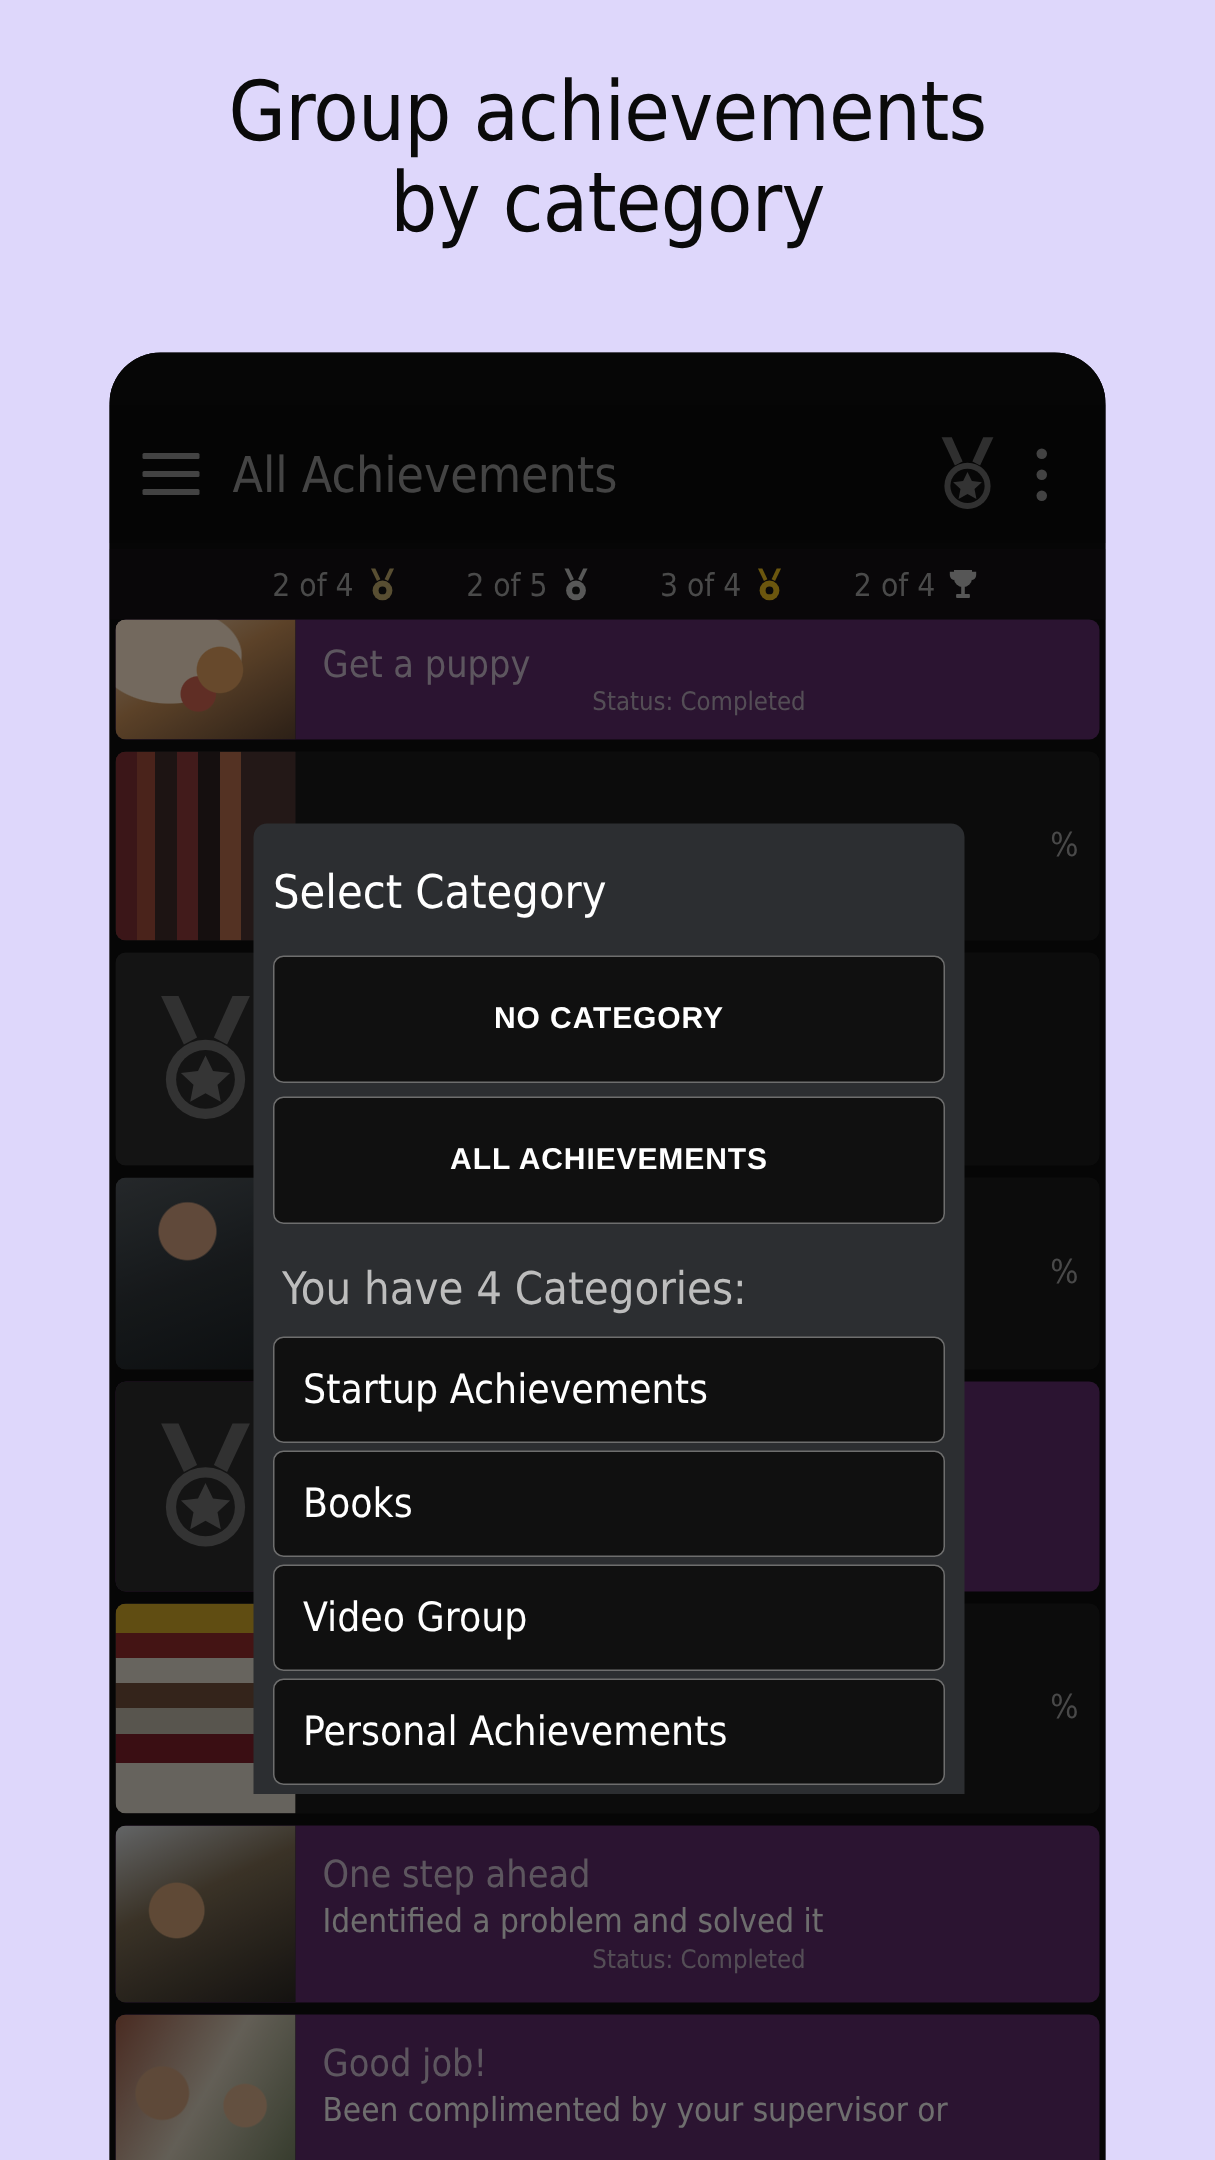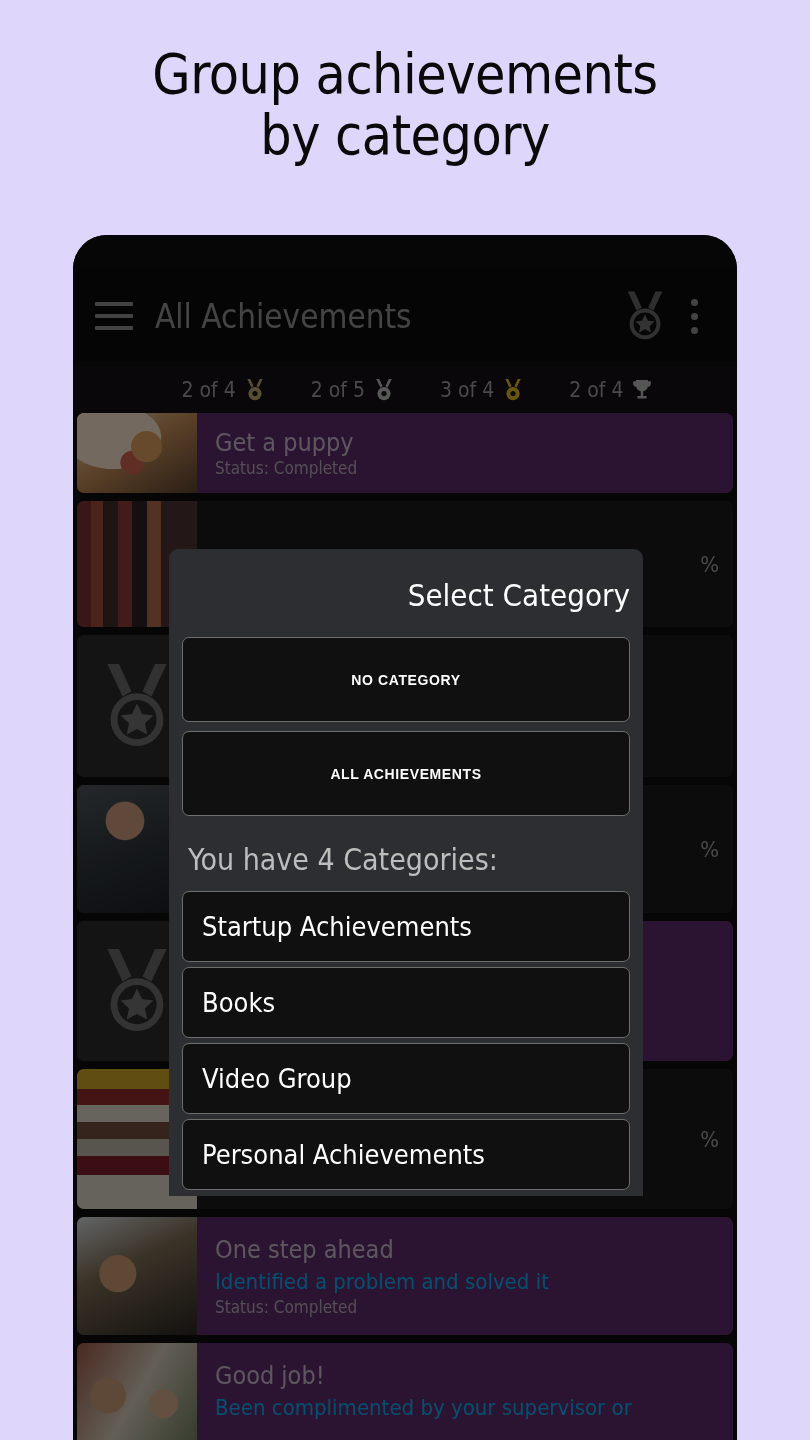--- a/index.html
+++ b/index.html
@@ -118,26 +118,27 @@
     white-space:nowrap; overflow:hidden;
   }
   .ach-card.purple .ach-title { color:#c2b4c6; }
   .ach-desc {
     color:#a9a9a9;
     font-size:22px;
     line-height:28px;
     font-family:"DejaVu Sans Condensed","Liberation Sans",sans-serif;
     white-space:nowrap; overflow:hidden;
   }
-  .ach-card.purple .ach-desc { color:#0ea5e9; }
+  .ach-card.purple .ach-desc { color:#e5e5e5; }
   .ach-meta {
     color:#858585;
     font-size:17px;
     line-height:23px;
     font-family:"DejaVu Sans Condensed","Liberation Sans",sans-serif;
+    text-align:center;
   }
   .ach-card.purple .ach-meta { color:#b0a3b4; }
   .ach-right {
     position:absolute; right:14px; top:50%;
     transform:translateY(-50%);
     color:#9a9a9a; font-size:22px;
     font-family:"DejaVu Sans Condensed","Liberation Sans",sans-serif;
   }
 
   
@@ -190,33 +191,33 @@
     width:474px; height:647px;
     background:#2c2e31;
     border-radius:9px 9px 0 0;
     overflow:hidden;
     display:flex; flex-direction:column;
     padding:0 13px;
   }
   .dialog-title {
     color:#fff;
     font-size:31px;
-    text-align:right;
+    text-align:left;
     padding:28px 0 24px;
     font-family:"DejaVu Sans Condensed","Liberation Sans",sans-serif;
     flex:0 0 auto;
   }
   .dlg-btn {
     height:85px;
     border:1px solid #6e6e6e;
     border-radius:7px;
     background:#101010;
     color:#fff;
     display:flex; align-items:center; justify-content:center;
-    font-size:14px;
+    font-size:20px;
     font-weight:700;
     letter-spacing:.6px;
     margin-bottom:9px;
     flex:0 0 auto;
     font-family:"Liberation Sans",sans-serif;
   }
   .dialog-subtitle {
     color:#bdbdbd;
     font-size:30px;
     padding:17px 6px 14px;

